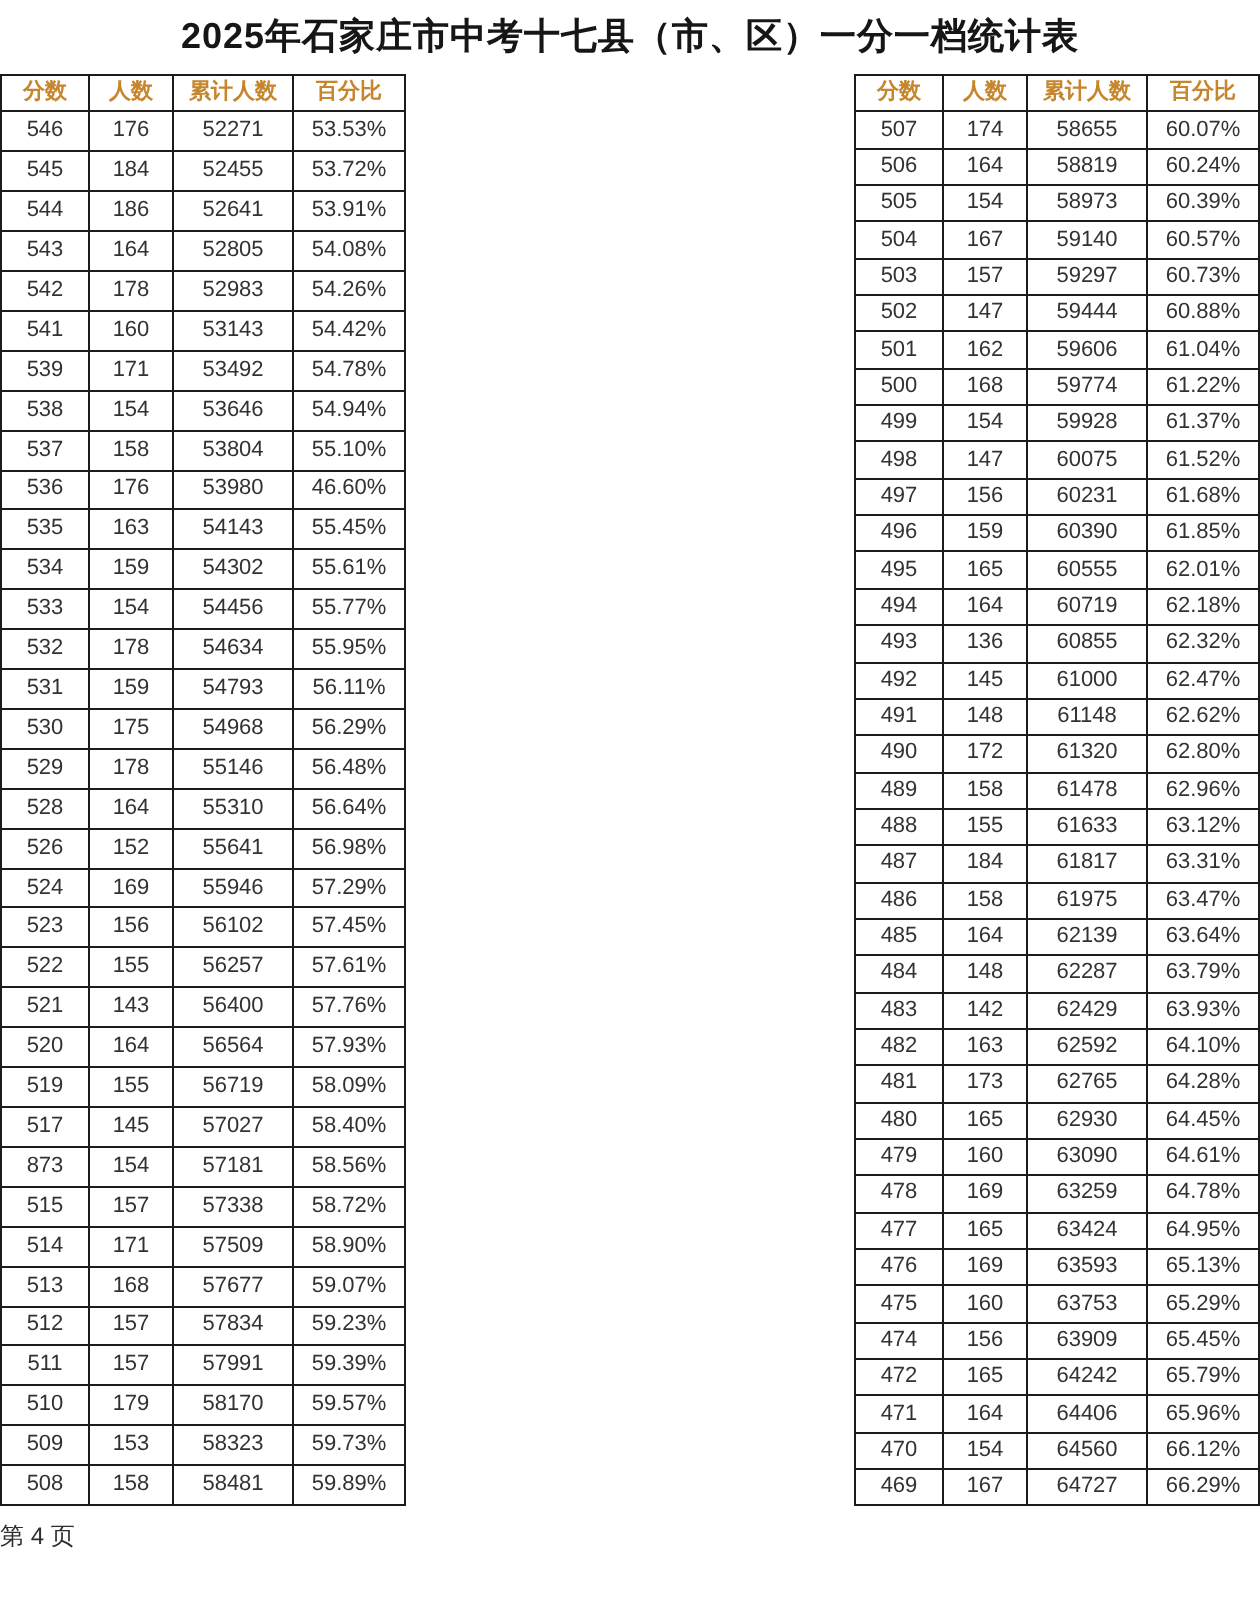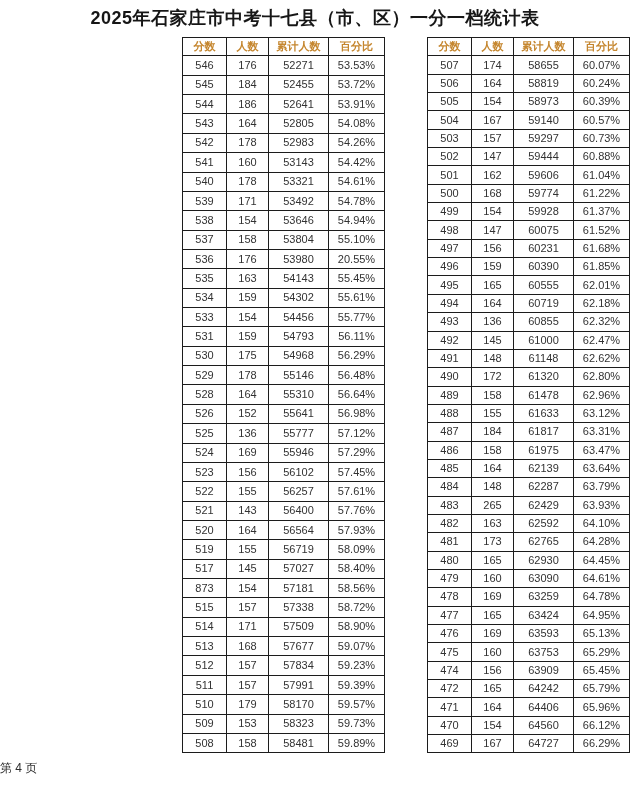--- a/index.html
+++ b/index.html
@@ -20,21 +20,21 @@
   .title {
     text-align: center;
     font-size: 18px;
     font-weight: bold;
     color: #161616;
     margin: 0 0 7px 0;
     letter-spacing: 0.5px;
   }
   .tables {
     display: flex;
-    justify-content: flex-end;
+    justify-content: space-between;
     gap: 42px;
   }
   table {
     border-collapse: collapse;
     table-layout: fixed;
     width: 202px;
   }
   col.c-score { width: 44px; }
   col.c-count { width: 42px; }
   col.c-cum   { width: 60px; }
@@ -119,26 +119,20 @@
             <td>52983</td>
             <td>54.26%</td>
           </tr>
           <tr>
             <td>541</td>
             <td>160</td>
             <td>53143</td>
             <td>54.42%</td>
           </tr>
           <tr>
-            <td>540</td>
-            <td>178</td>
-            <td>53321</td>
-            <td>54.61%</td>
-          </tr>
-          <tr>
             <td>539</td>
             <td>171</td>
             <td>53492</td>
             <td>54.78%</td>
           </tr>
           <tr>
             <td>538</td>
             <td>154</td>
             <td>53646</td>
             <td>54.94%</td>
@@ -146,41 +140,47 @@
           <tr>
             <td>537</td>
             <td>158</td>
             <td>53804</td>
             <td>55.10%</td>
           </tr>
           <tr>
             <td>536</td>
             <td>176</td>
             <td>53980</td>
-            <td>20.55%</td>
+            <td>46.60%</td>
           </tr>
           <tr>
             <td>535</td>
             <td>163</td>
             <td>54143</td>
             <td>55.45%</td>
           </tr>
           <tr>
             <td>534</td>
             <td>159</td>
             <td>54302</td>
             <td>55.61%</td>
           </tr>
           <tr>
             <td>533</td>
             <td>154</td>
             <td>54456</td>
             <td>55.77%</td>
           </tr>
           <tr>
+            <td>532</td>
+            <td>178</td>
+            <td>54634</td>
+            <td>55.95%</td>
+          </tr>
+          <tr>
             <td>531</td>
             <td>159</td>
             <td>54793</td>
             <td>56.11%</td>
           </tr>
           <tr>
             <td>530</td>
             <td>175</td>
             <td>54968</td>
             <td>56.29%</td>
@@ -195,26 +195,20 @@
             <td>528</td>
             <td>164</td>
             <td>55310</td>
             <td>56.64%</td>
           </tr>
           <tr>
             <td>526</td>
             <td>152</td>
             <td>55641</td>
             <td>56.98%</td>
-          </tr>
-          <tr>
-            <td>525</td>
-            <td>136</td>
-            <td>55777</td>
-            <td>57.12%</td>
           </tr>
           <tr>
             <td>524</td>
             <td>169</td>
             <td>55946</td>
             <td>57.29%</td>
           </tr>
           <tr>
             <td>523</td>
             <td>156</td>
@@ -463,21 +457,21 @@
             <td>63.64%</td>
           </tr>
           <tr>
             <td>484</td>
             <td>148</td>
             <td>62287</td>
             <td>63.79%</td>
           </tr>
           <tr>
             <td>483</td>
-            <td>265</td>
+            <td>142</td>
             <td>62429</td>
             <td>63.93%</td>
           </tr>
           <tr>
             <td>482</td>
             <td>163</td>
             <td>62592</td>
             <td>64.10%</td>
           </tr>
           <tr>

